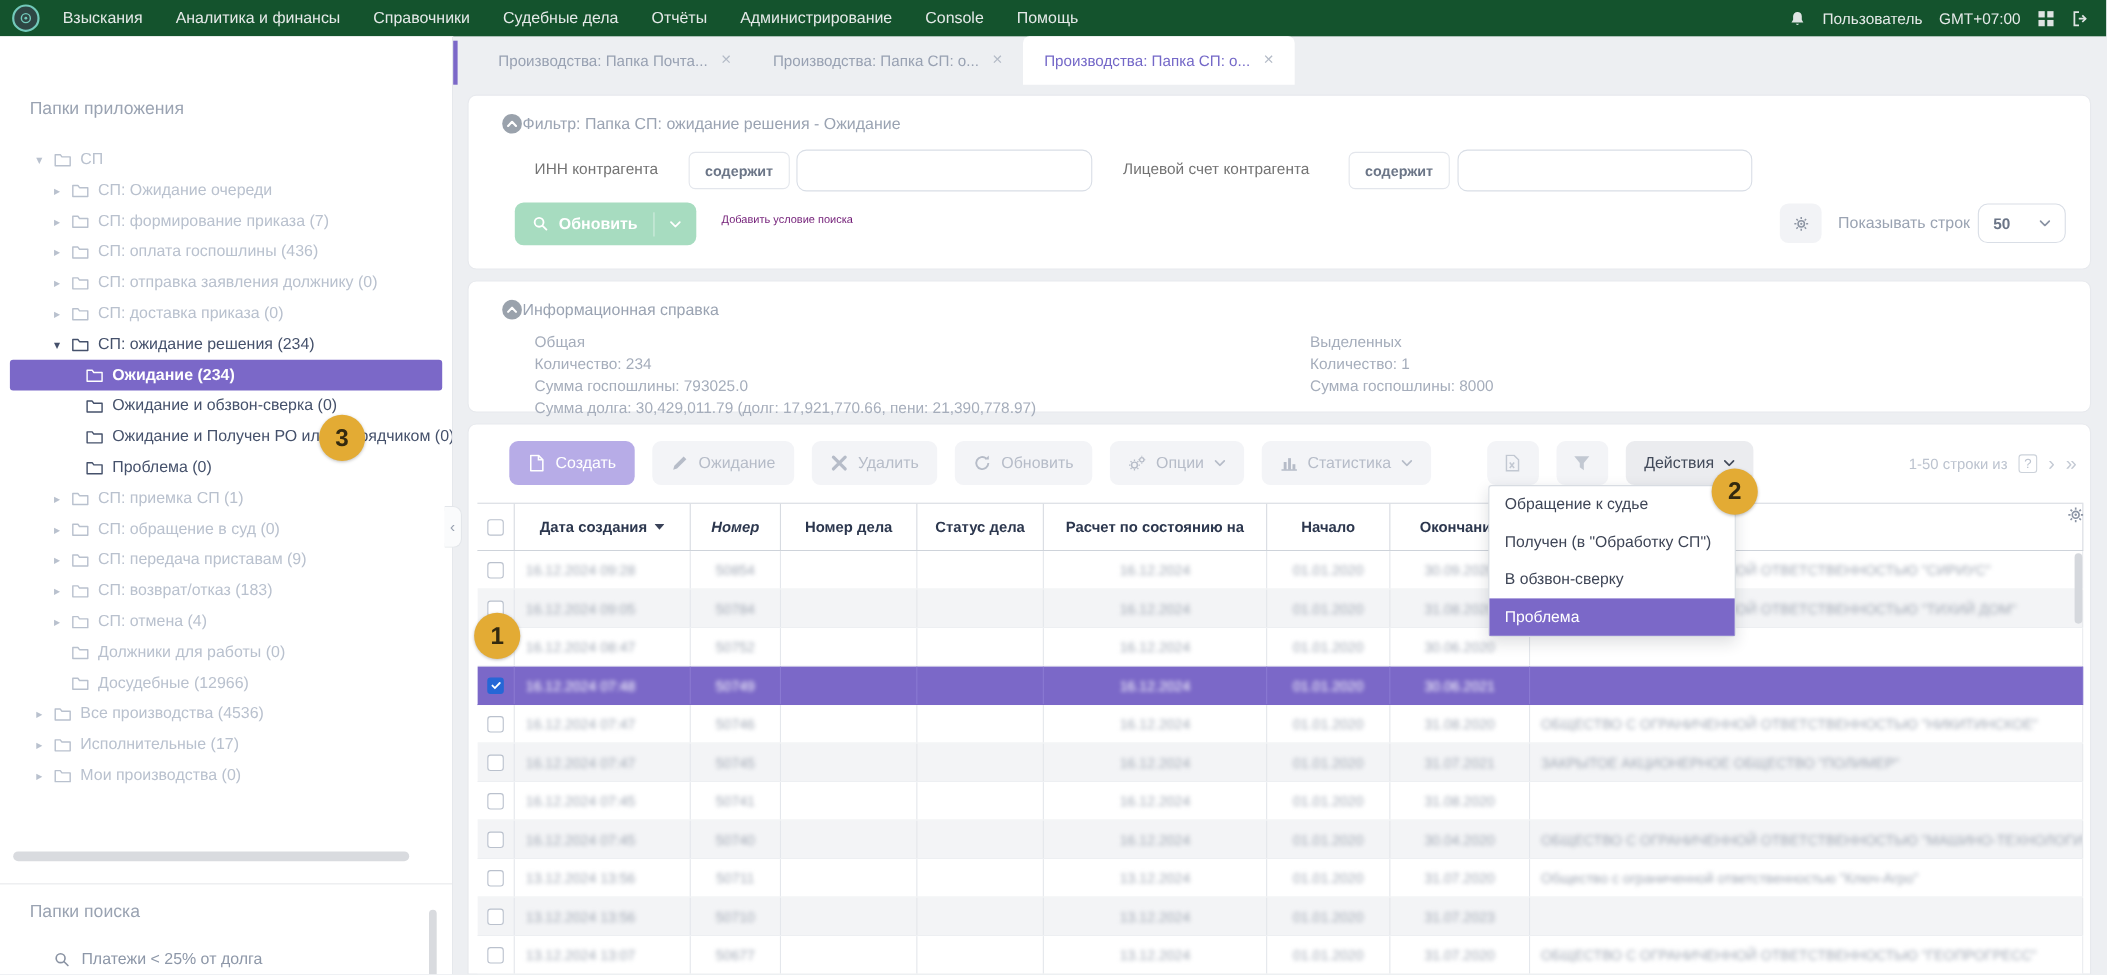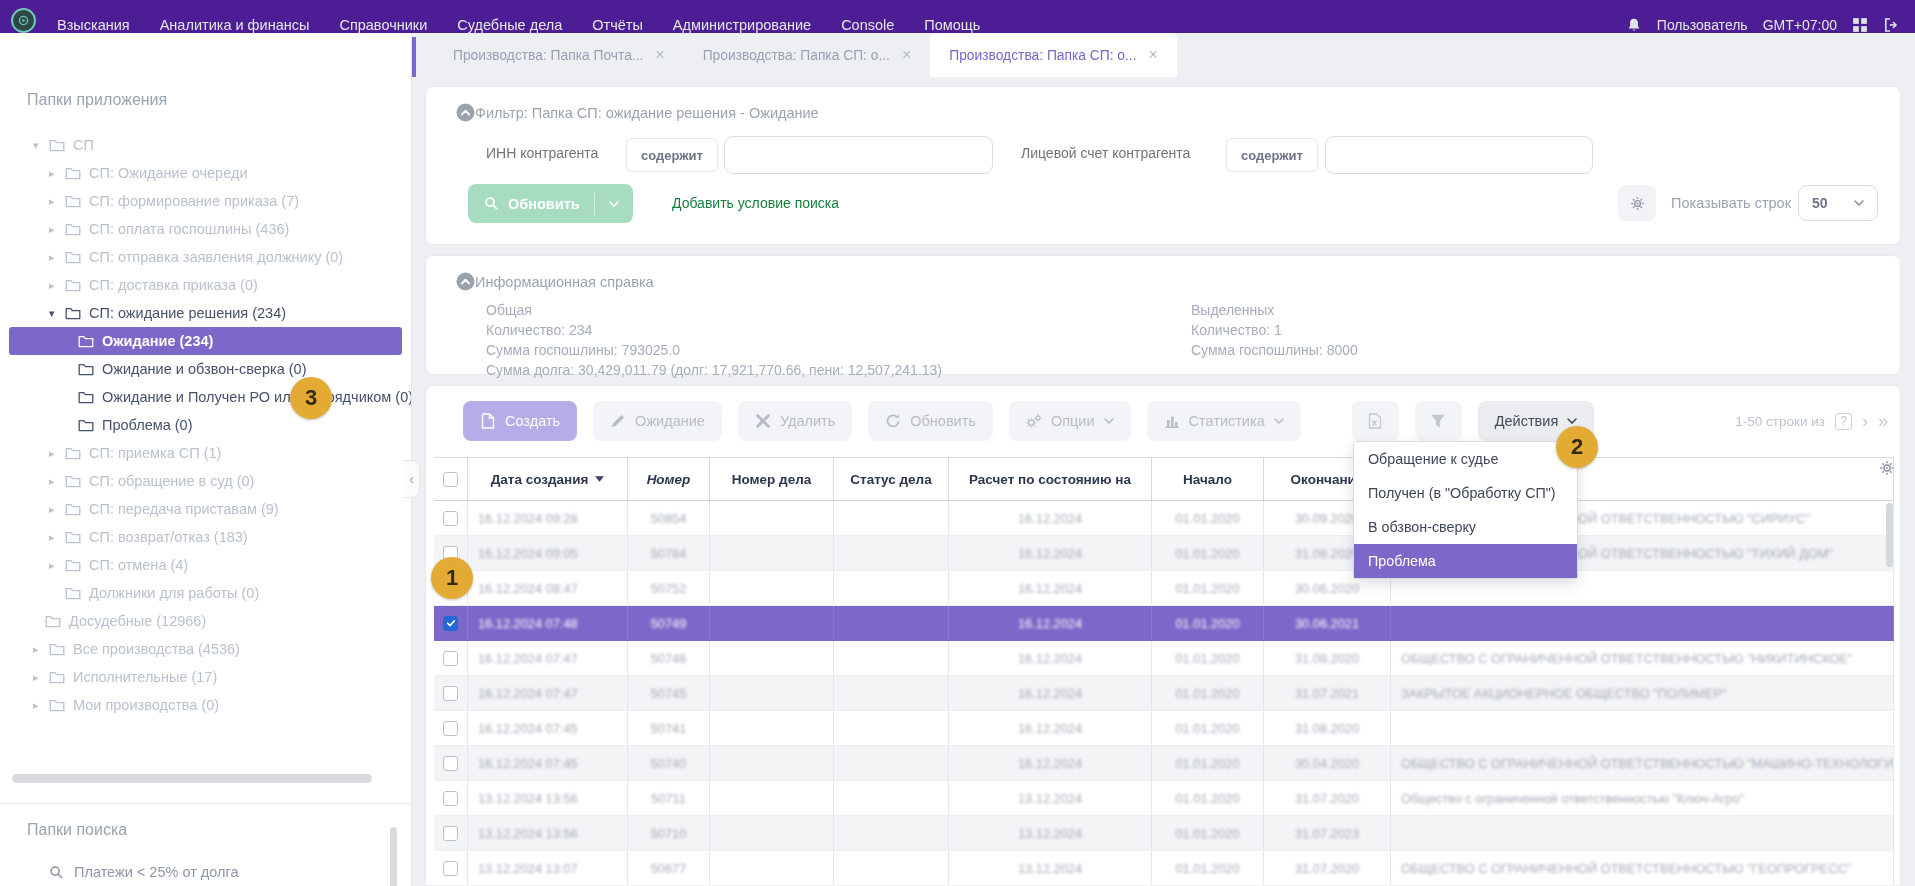--- a/index.html
+++ b/index.html
@@ -1,21 +1,21 @@
 <!DOCTYPE html>
 <html><head>
 <meta charset="utf-8">
 <style>
   * { box-sizing: border-box; }
   html,body { margin:0; padding:0; }
   body { font-family:"Liberation Sans", sans-serif; background:#edeff2; }
   .app { position:relative; width:1915px; height:886px; overflow:hidden; background:#edeff2; }
 
   
-  .topbar { position:absolute; top:0; left:0; width:1915px; height:33px; background:#4c1d95; display:flex; align-items:flex-end; color:#e6eae9; }
+  .topbar { position:absolute; top:0; left:0; width:1915px; height:33px; background:#14532d; display:flex; align-items:center; color:#e6eae9; }
   .logo { width:25px; height:25px; border-radius:50%; margin-left:11px; background:#2e4644; border:2px solid #72c9ba; display:flex; align-items:center; justify-content:center; flex:0 0 auto; }
   .logo svg { width:13px; height:13px; }
   .nav { display:flex; gap:30px; margin-left:21px; font-size:14.5px; }
   .nav-item { white-space:nowrap; cursor:pointer; }
   .top-right { margin-left:auto; display:flex; align-items:center; gap:15px; padding-right:16px; font-size:14px; }
   .top-ic { width:16px; height:16px; color:#dfe4e3; display:inline-flex; }
   .top-ic svg { width:100%; height:100%; }
 
   
   .sidebar { position:absolute; top:33px; left:0; width:412px; height:853px; background:#ffffff; border-right:1px solid #e3e6ea; overflow:hidden; }
@@ -63,21 +63,21 @@
   .fop { position:absolute; top:51px; height:34px; background:#fff; border:1px solid #e3e6ec; border-radius:6px; font-size:13px; font-weight:bold; color:#6b7587; display:flex; align-items:center; justify-content:center; padding:0 14px; cursor:pointer; }
   .finput { position:absolute; top:49px; height:38px; border:1.4px solid #d9dee6; border-radius:9px; outline:none; padding:0 12px; font-size:14px; color:#45516b; font-family:"Liberation Sans", sans-serif; }
   .btn-refresh { position:absolute; left:42px; top:97px; height:39px; width:165px; background:#a7dcc0; border-radius:8px; color:#ffffff; display:flex; align-items:center; cursor:pointer; }
   .btn-refresh .bsearch { width:15px; height:15px; margin-left:16px; margin-right:9px; display:inline-flex; }
   .btn-refresh .bsearch svg { width:100%; height:100%; }
   .btn-refresh .blabel { font-size:14.5px; font-weight:bold; }
   .btn-refresh .bdiv { width:1px; height:22px; background:rgba(255,255,255,.5); margin-left:14px; }
   .btn-refresh .bcaret { flex:1; display:flex; align-items:center; justify-content:center; }
   .caret { width:10px; height:6px; display:inline-flex; }
   .caret svg { width:100%; height:100%; }
-  .add-cond { position:absolute; left:246px; top:108px; font-size:14px; color:#15803d; cursor:pointer; }
+  .add-cond { position:absolute; left:230px; top:108px; font-size:10px; color:#701a75; cursor:pointer; }
   .gear-btn { position:absolute; left:1192px; top:98px; width:38px; height:36px; background:#f2f3f6; border-radius:8px; display:flex; align-items:center; justify-content:center; color:#8d95a3; cursor:pointer; }
   .gear-btn svg { width:15px; height:15px; }
   .rows-label { position:absolute; left:1245px; top:108px; font-size:14.5px; color:#9aa3b2; }
   .rows-select { position:absolute; left:1372px; top:98px; width:80px; height:36px; border:1.4px solid #d9dee6; border-radius:9px; display:flex; align-items:center; justify-content:space-between; padding:0 13px; color:#6b7587; font-weight:bold; font-size:14px; cursor:pointer; }
   .rows-select .caret { color:#8a93a3; }
 
   
   .info-col { position:absolute; top:44px; font-size:14px; color:#a5adbb; line-height:20px; }
   #info-col-general { left:60px; }
   #info-col-selected { left:765px; }
@@ -326,21 +326,21 @@
         </div>
         <div class="tree-row tone-muted" style="padding-left: 49px;">
           <span class="tree-arrow"></span>
           <span class="tree-folder">
             <svg viewBox="0 0 16 14">
               <path d="M1.2 12.6V2.6h4.6l1.5 2h7.5v8z" fill="none" stroke="currentColor" stroke-width="1.3" stroke-linejoin="round"></path>
             </svg>
           </span>
           <span class="tree-label">Должники для работы (0)</span>
         </div>
-        <div class="tree-row tone-muted" style="padding-left: 29px;">
+        <div class="tree-row tone-muted" style="padding-left: 49px;">
           <span class="tree-arrow"></span>
           <span class="tree-folder">
             <svg viewBox="0 0 16 14">
               <path d="M1.2 12.6V2.6h4.6l1.5 2h7.5v8z" fill="none" stroke="currentColor" stroke-width="1.3" stroke-linejoin="round"></path>
             </svg>
           </span>
           <span class="tree-label">Досудебные (12966)</span>
         </div>
         <div class="tree-row tone-muted" style="padding-left: 33px;">
           <span class="tree-arrow">▸</span>
@@ -466,21 +466,21 @@
             <circle cx="9" cy="9" r="8.5" fill="currentColor"></circle>
             <path d="M5.6 10.9 9 7.3l3.4 3.6" fill="none" stroke="#fff" stroke-width="1.8" stroke-linecap="round" stroke-linejoin="round"></path>
           </svg>
       </span>
       <span class="section-title">Информационная справка</span>
     </div>
     <div class="info-col" id="info-col-general">
       <div>Общая</div>
       <div>Количество: 234</div>
       <div>Сумма госпошлины: 793025.0</div>
-      <div>Сумма долга: 30,429,011.79 (долг: 17,921,770.66, пени: 12,507,241.13)</div>
+      <div>Сумма долга: 30,429,011.79 (долг: 17,921,770.66, пени: 21,390,778.97)</div>
     </div>
     <div class="info-col" id="info-col-selected">
       <div>Выделенных</div>
       <div>Количество: 1</div>
       <div>Сумма госпошлины: 8000</div>
     </div>
   </section>
 
   <section class="card" id="table-card">
     <div class="toolbar" id="toolbar">

